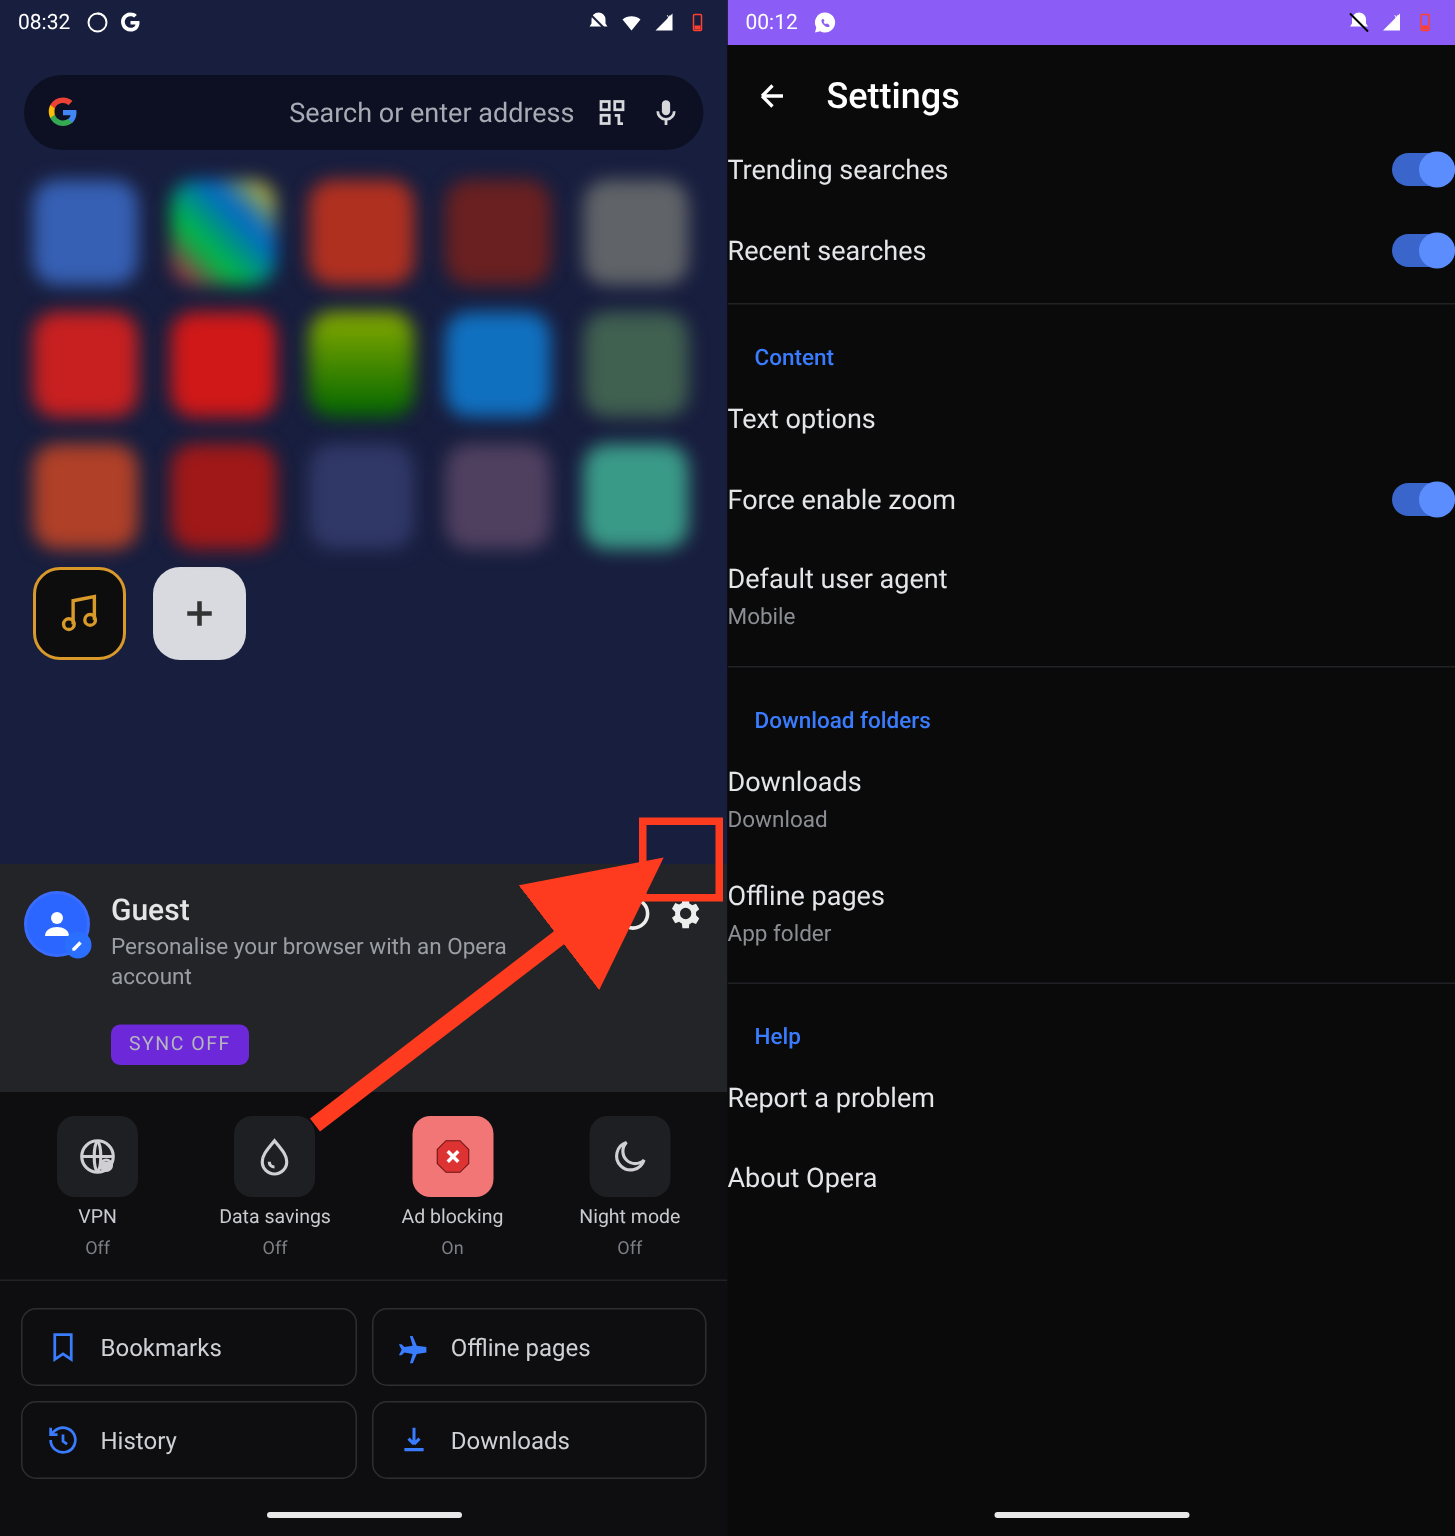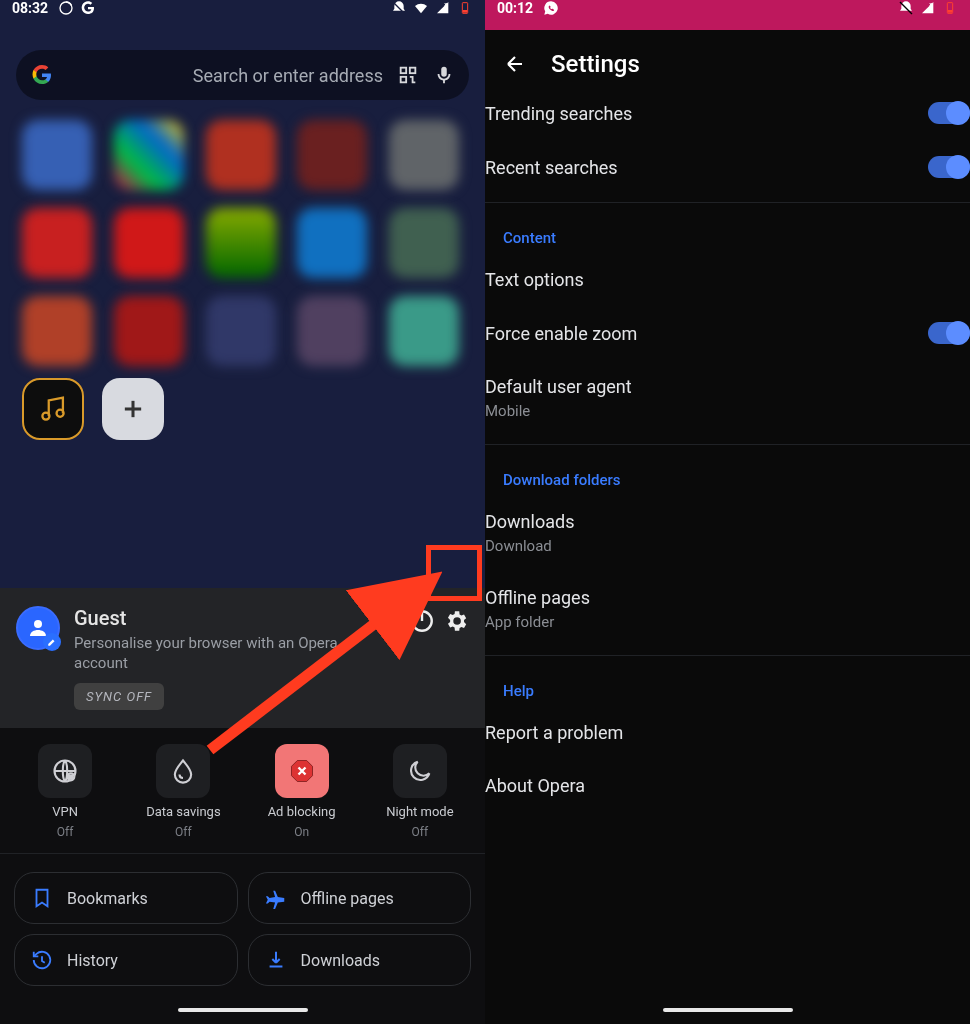--- a/index.html
+++ b/index.html
@@ -2,21 +2,21 @@
 <html><head>
 <meta charset="utf-8">
 <style>
   * { margin: 0; padding: 0; box-sizing: border-box; font-family: -apple-system, Roboto, sans-serif; }
   body { width: 970px; height: 1024px; display: flex; background: #000; overflow: hidden; }
   .screen { width: 485px; height: 1024px; position: relative; overflow: hidden; }
   .screen-left { background: #181e3e; }
   .screen-right { background: #0a0a0a; }
 
   
-  .status-bar { height: 30px; display: flex; align-items: flex-start; padding: 0 12px; color: #fff; font-size: 14px; font-weight: 700; }
+  .status-bar { height: 30px; display: flex; align-items: center; padding: 0 12px; color: #fff; font-size: 14px; font-weight: 400; }
   .status-bar .time { flex: 0 0 auto; }
   .status-bar .left-icons { display: flex; gap: 6px; margin-left: 10px; }
   .status-bar .right-icons { margin-left: auto; display: flex; gap: 6px; align-items: center; }
   .sb-icon { width: 16px; height: 16px; display: inline-flex; align-items: center; justify-content: center; }
 
   
   .search-bar { margin: 20px 16px; height: 50px; background: rgba(0,0,0,0.45); border-radius: 26px; display: flex; align-items: center; padding: 0 14px; gap: 14px; text-align: right; }
   .g-logo { width: 24px; height: 24px; flex: 0 0 auto; }
   .search-ph { color: #a6abb4; font-size: 18px; flex: 1; }
   .qr-ic, .mic-ic { width: 22px; height: 22px; color: #d7d8dc; }
@@ -28,33 +28,33 @@
   .sd-music { width: 62px; height: 62px; border-radius: 18px; background: #0d0d0d; border: 2.5px solid #d99a2a; display: flex; align-items: center; justify-content: center; }
   .sd-add { width: 62px; height: 62px; border-radius: 18px; background: #d8dae0; display: flex; align-items: center; justify-content: center; }
 
   .bottom-sheet { position: absolute; left: 0; right: 0; bottom: 0; background: #0e0e10; }
   .account { background: #232427; padding: 18px 16px 18px; display: flex; gap: 14px; }
   .avatar { width: 44px; height: 44px; border-radius: 50%; background: #2a66ff; border: 2px solid #3a6cff; display: flex; align-items: center; justify-content: center; position: relative; }
   .avatar .pencil { position: absolute; right: -3px; bottom: -3px; width: 18px; height: 18px; border-radius: 50%; background: #2a6fff; display: flex; align-items: center; justify-content: center; }
   .acct-text { flex: 1; }
   .acct-title { color: #e5e5e5; font-size: 20px; font-weight: 500; }
   .acct-sub { color: #9a9ea5; font-size: 15px; margin-top: 4px; line-height: 1.3; }
-  .sync-off { display: inline-block; margin-top: 10px; background: #404040; color: #b4b6bd; padding: 6px 12px; border-radius: 6px; font-size: 13px; letter-spacing: 1px; font-style: italic; }
+  .sync-off { display: inline-block; margin-top: 22px; background: #6d28d9; color: #b4b6bd; padding: 6px 12px; border-radius: 6px; font-size: 13px; letter-spacing: 1px; }
   .acct-icons { display: flex; gap: 8px; align-items: flex-start; margin-top: 2px; }
   .pwr-ic, .gear-ic { width: 26px; height: 26px; color: #eee; }
 
   .quick-row { display: flex; padding: 16px 6px 6px; }
   .q-item { flex: 1; display: flex; flex-direction: column; align-items: center; gap: 6px; }
   .q-ic-box { width: 54px; height: 54px; border-radius: 12px; background: #1e1f22; display: flex; align-items: center; justify-content: center; }
   .q-ic-box.active { background: #f27676; }
   .q-label { color: #c9cbd0; font-size: 13px; }
   .q-sub { color: #7c7f86; font-size: 12px; }
 
   .bl-row { display: flex; gap: 10px; padding: 10px 14px; }
-  .bl-btn { flex: 1; border: 1px solid #2c2e32; border-radius: 20px; padding: 14px 16px; display: flex; align-items: center; gap: 14px; color: #cfd1d6; font-size: 16px; }
+  .bl-btn { flex: 1; border: 1px solid #2c2e32; border-radius: 10px; padding: 14px 16px; display: flex; align-items: center; gap: 14px; color: #cfd1d6; font-size: 16px; }
   .bl-ic { width: 22px; height: 22px; color: #3a7cff; }
 
   .nav-bar { height: 28px; display: flex; justify-content: center; align-items: center; }
   .nav-pill { width: 130px; height: 4px; background: #e8e8e8; border-radius: 3px; }
 
   
   .hl-gear { position: absolute; border: 5px solid #ff3b1f; width: 56px; height: 56px; pointer-events: none; }
   .arrow { position: absolute; pointer-events: none; }
 
   
@@ -300,21 +300,21 @@
     <defs>
         <marker id="ah" markerWidth="8" markerHeight="8" refX="6" refY="4" orient="auto">
           <path d="M0 0L8 4L0 8z" fill="#ff3b1f"></path>
         </marker>
       </defs>
     <line x1="10" y1="190" x2="225" y2="25" stroke="#ff3b1f" stroke-width="11" marker-end="url(#ah)"></line>
   </svg>
 </div>
 
 <div class="screen screen-right">
-  <div class="status-bar" style="background:#be185d">
+  <div class="status-bar" style="background:#8b5cf6">
     <span class="time">00:12</span>
     <span class="left-icons">
       <span class="sb-icon">
           <svg viewBox="0 0 24 24" fill="#fff">
             <path d="M12 2a10 10 0 0 0-8.7 15L2 22l5.2-1.3A10 10 0 1 0 12 2zm4.8 13.5c-.2.6-1.2 1.1-1.7 1.1-1.4.1-2.6-.6-4.3-2.2-1.7-1.6-2.4-2.9-2.3-4.2 0-.5.5-1.5 1.1-1.7.3-.1.6-.1.8.1l1 1.5c.1.3 0 .5-.2.7l-.4.5c-.1.2-.1.4 0 .6.4.7 1 1.3 1.7 1.7.2.1.4.1.6 0l.5-.4c.2-.2.5-.3.7-.2l1.5 1c.3.2.3.5.2.8z"></path>
           </svg>
         </span>
     </span>
     <span class="right-icons">
       <span class="sb-icon">

